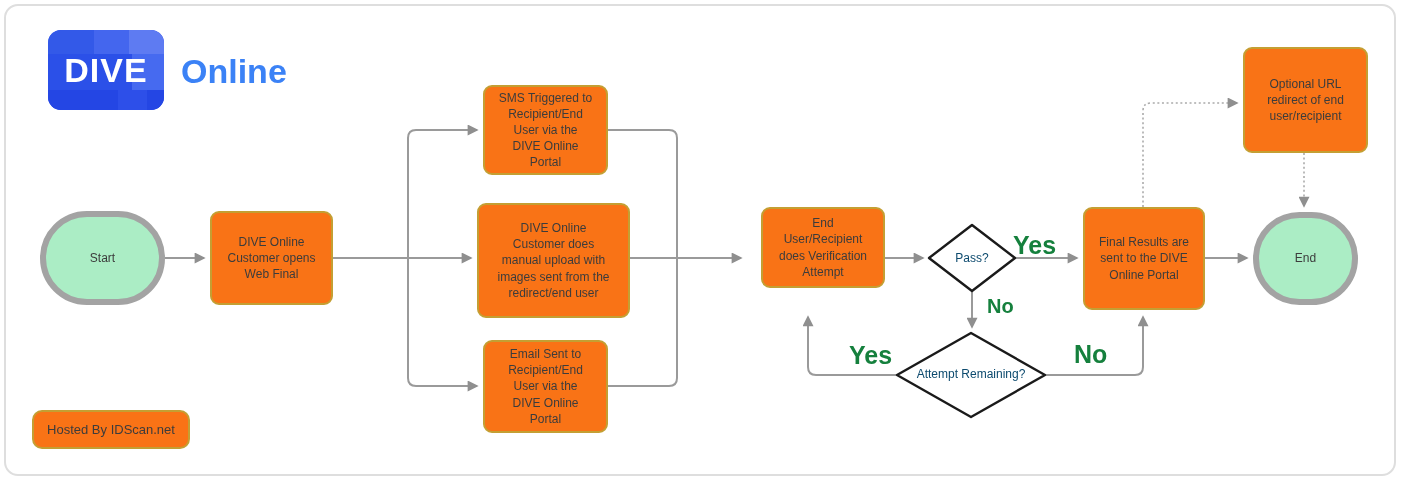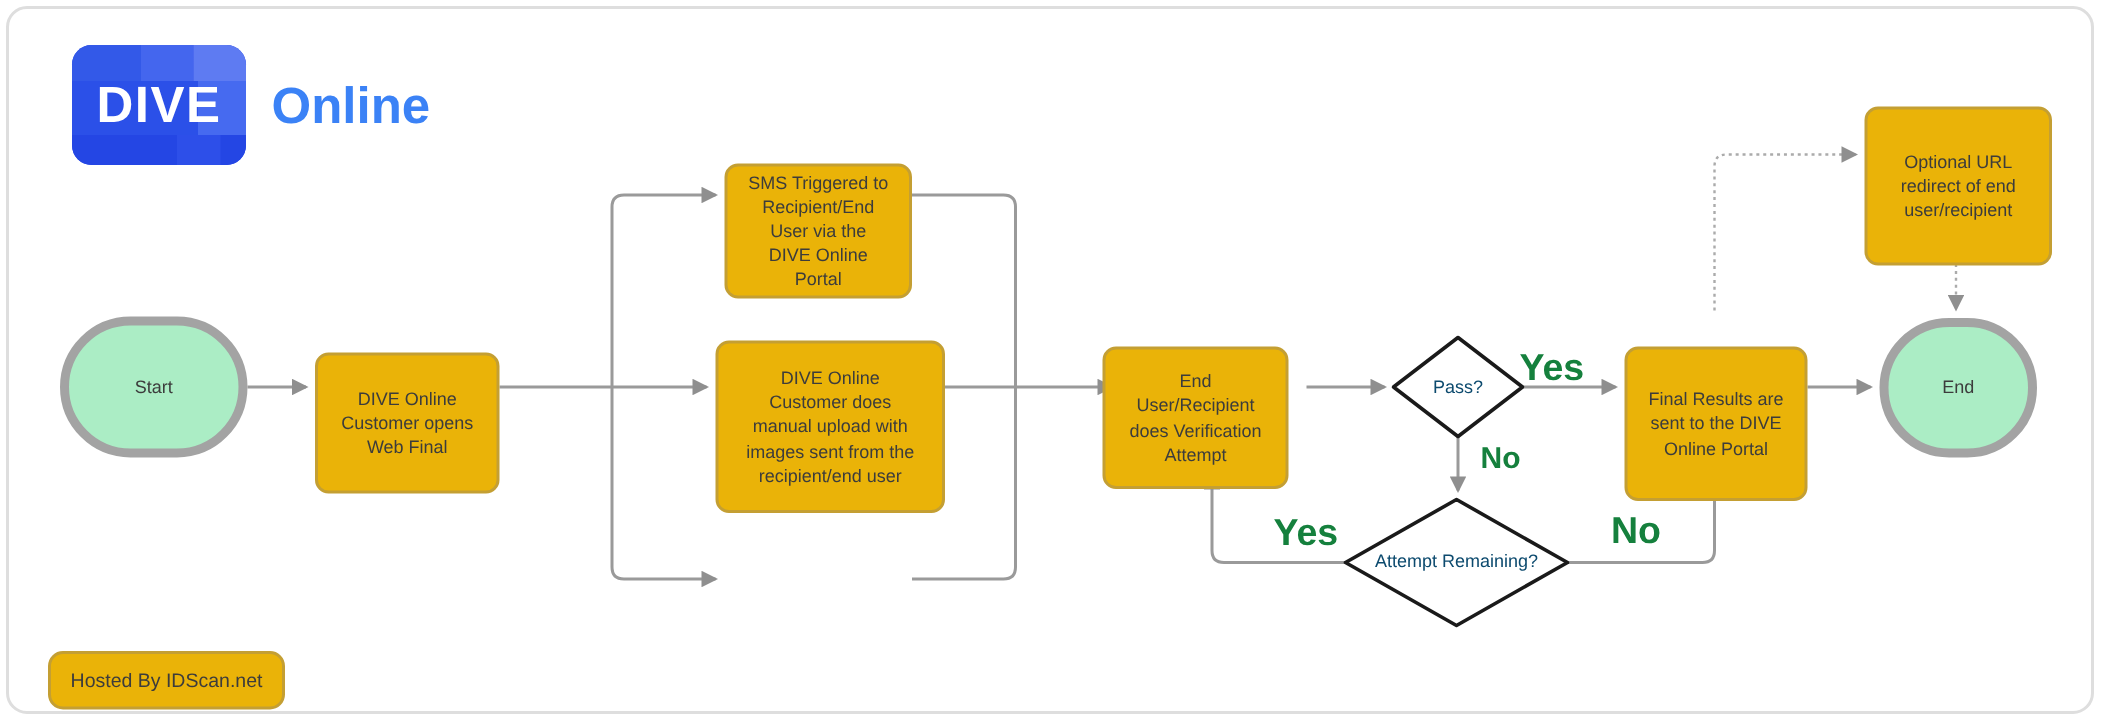--- a/index.html
+++ b/index.html
@@ -28,28 +28,28 @@
     font-size:34px;letter-spacing:1px;text-align:center;
   }
   .brand-product{
     position:absolute;left:181px;top:52px;font-size:34px;font-weight:bold;color:#3b82f6;
   }
   
   .node{
     position:absolute;box-sizing:border-box;display:flex;align-items:center;justify-content:center;
     text-align:center;color:#3c3c3c;font-size:12px;line-height:1.35;
   }
-  .process{background:#eab308;border:2px solid #c49f33;border-radius:9px;margin-top:24px;}
+  .process{background:#f97316;border:2px solid #c49f33;border-radius:9px;}
   .terminal{background:#abedc5;border:6px solid #a3a3a3;border-radius:47px;}
   .n-start{left:40px;top:211px;width:125px;height:94px;}
   .n-open{left:210px;top:211px;width:123px;height:94px;padding:0 15px;}
   .n-sms{left:483px;top:85px;width:125px;height:90px;padding:0 13px;}
   .n-manual{left:477px;top:203px;width:153px;height:115px;padding:0 14px;}
   .n-email{left:483px;top:340px;width:125px;height:93px;padding:0 13px;}
-  .n-verif{left:735px;top:207px;width:124px;height:95px;padding:0 9px;}
+  .n-verif{left:761px;top:207px;width:124px;height:81px;padding:0 9px;}
   .n-final{left:1083px;top:207px;width:122px;height:103px;padding:0 10px;}
   .n-opt{left:1243px;top:47px;width:125px;height:106px;padding:0 9px;}
   .n-end{left:1253px;top:212px;width:105px;height:93px;}
   .n-hosted{left:32px;top:410px;width:158px;height:39px;border-radius:10px;font-size:13px;}
   
   .dlabel{position:absolute;display:flex;align-items:center;justify-content:center;
     text-align:center;color:#0c4a6e;font-size:12px;line-height:1.3;}
   .d-pass{left:930px;top:228px;width:84px;height:62px;}
   .d-attempt{left:899px;top:335px;width:144px;height:80px;}
   
@@ -115,23 +115,26 @@
 
   <div class="node process n-open">
     <span>DIVE Online Customer opens Web Final</span>
   </div>
 
   <div class="node process n-sms">
     <span>SMS Triggered to Recipient/End User via the DIVE Online Portal</span>
   </div>
 
   <div class="node process n-manual">
-    <span>DIVE Online Customer does manual upload with images sent from the recipient/end user</span>
+    <span>DIVE Online Customer does manual upload with images sent from the redirect/end user</span>
   </div>
 
+  <div class="node process n-email">
+    <span>Email Sent to Recipient/End User via the DIVE Online Portal</span>
+  </div>
 
   <div class="node process n-verif">
     <span>End User/Recipient does Verification Attempt</span>
   </div>
 
   <div class="dlabel d-pass">
     <span>Pass?</span>
   </div>
 
   <div class="dlabel d-attempt">

